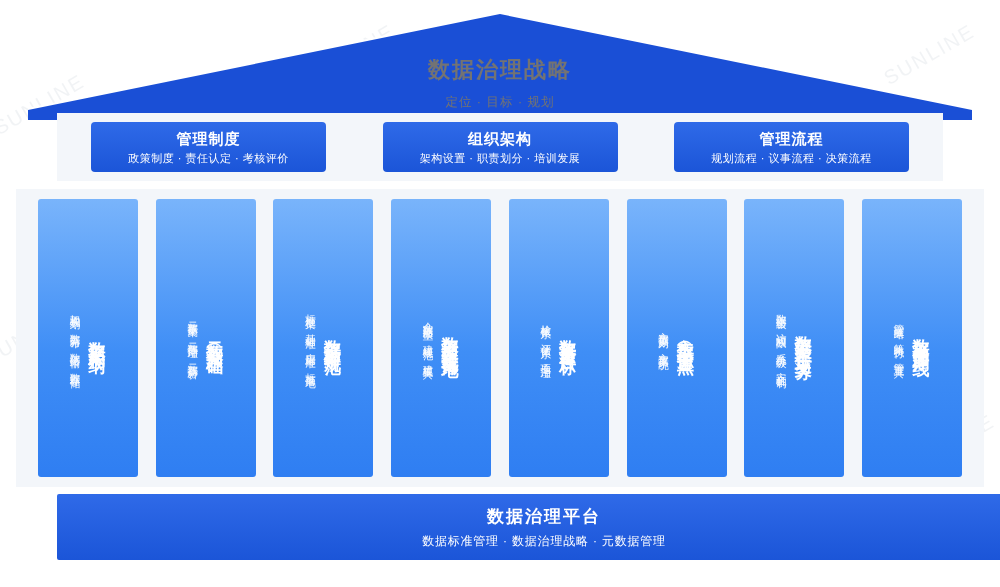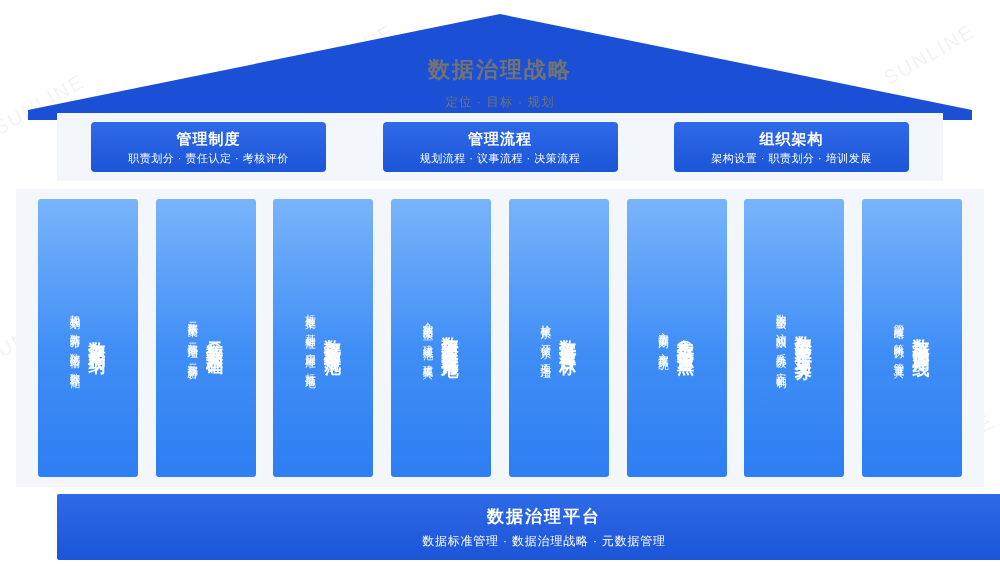--- a/index.html
+++ b/index.html
@@ -202,30 +202,30 @@
     </svg>
     <div id="roof-text">
       <div id="roof-title">数据治理战略</div>
       <div id="roof-sub">定位 · 目标 · 规划</div>
     </div>
   </div>
 
   <div id="top-band">
     <div class="top-card">
       <div class="tc-title">管理制度</div>
-      <div class="tc-sub">职责划分 · 责任认定 · 考核评价</div>
+      <div class="tc-sub">政策制度 · 责任认定 · 考核评价</div>
+    </div>
+    <div class="top-card">
+      <div class="tc-title">组织架构</div>
+      <div class="tc-sub">架构设置 · 职责划分 · 培训发展</div>
     </div>
     <div class="top-card">
       <div class="tc-title">管理流程</div>
       <div class="tc-sub">规划流程 · 议事流程 · 决策流程</div>
     </div>
-    <div class="top-card">
-      <div class="tc-title">组织架构</div>
-      <div class="tc-sub">架构设置 · 职责划分 · 培训发展</div>
-    </div>
   </div>
 
   <div id="body-band">
     <div class="col">
       <div class="col-main">数据架构（纲）</div>
       <div class="col-sub">架构规划 数据分布 数据传输 数据存储</div>
     </div>
     <div class="col">
       <div class="col-main">元数据（基础）</div>
       <div class="col-sub">元数据采集 元数据治理 元数据分析</div>

